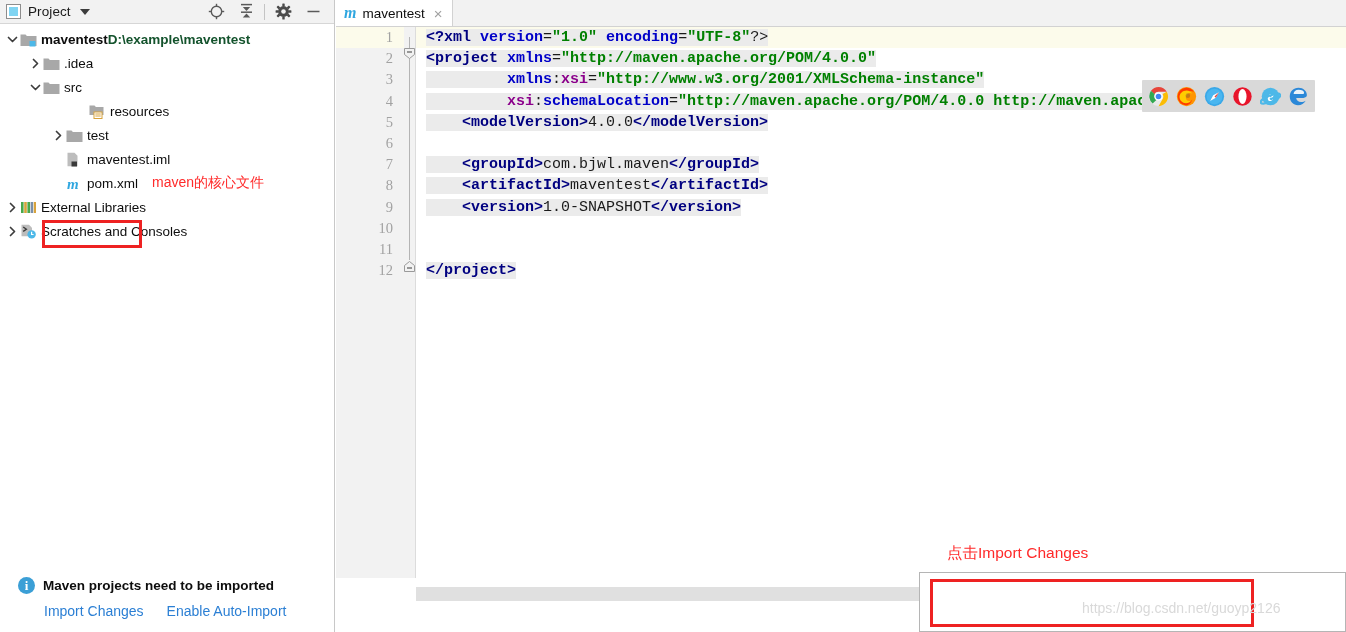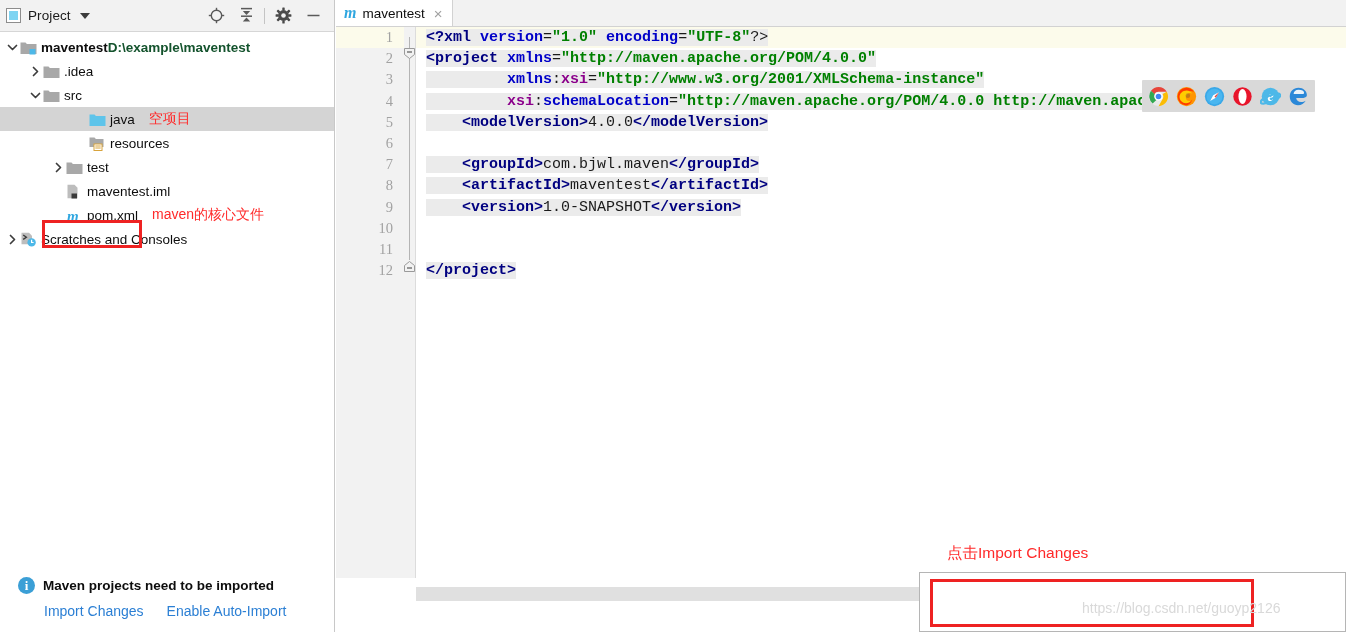--- a/index.html
+++ b/index.html
@@ -22,21 +22,21 @@
   #left-panel {
     position: absolute;
     left: 0; top: 0;
     width: 335px; height: 632px;
     background: #ffffff;
     border-right: 1px solid #c8c8c8;
   }
 
   #project-toolbar {
     position: relative;
-    height: 32px;
+    height: 24px;
     background: #f2f2f2;
     border-bottom: 1px solid #d6d6d6;
     display: flex;
     align-items: center;
     padding: 0 6px;
   }
   .pt-left { display: flex; align-items: center; gap: 7px; }
   .pt-title {
     font-size: 13.5px;
     color: #1a1a1a;
@@ -445,31 +445,20 @@
               <path d="M1.5 3.5 L5.5 7.5 L9.5 3.5" fill="none" stroke="#3c3c3c" stroke-width="1.7" stroke-linecap="round" stroke-linejoin="round"></path>
             </svg>
           </div>
           <div class="ticon">
             <svg width="17" height="15" viewBox="0 0 17 15">
               <path d="M0.5 2.5 h5 l1.4 1.6 h9.6 v10 h-16 z" fill="#a8a8a8"></path>
             </svg>
           </div>
           <span class="tlabel">src</span>
         </div>
-        <div class="trow selected">
-          <div style="width: 73px; flex: 0 0 73px;"></div>
-          <div class="tarrow"></div>
-          <div class="ticon">
-            <svg width="17" height="15" viewBox="0 0 17 15">
-              <path d="M0.5 2.5 h5 l1.4 1.6 h9.6 v10 h-16 z" fill="#5ec4ea"></path>
-            </svg>
-          </div>
-          <span class="tlabel">java</span>
-          <span class="tannot">空项目</span>
-        </div>
         <div class="trow">
           <div style="width: 73px; flex: 0 0 73px;"></div>
           <div class="tarrow"></div>
           <div class="ticon">
             <svg width="17" height="15" viewBox="0 0 17 15">
               <path d="M0.5 1.5 h5 l1.4 1.6 h7.6 v8 h-14 z" fill="#a8a8a8"></path>
               <rect x="5" y="8" width="8" height="6.5" fill="#ffffff" stroke="#d8a33c" stroke-width="1"></rect>
               <line x1="6.3" y1="10" x2="11.7" y2="10" stroke="#d8a33c" stroke-width="1"></line>
               <line x1="6.3" y1="12" x2="11.7" y2="12" stroke="#d8a33c" stroke-width="1"></line>
             </svg>
@@ -504,20 +493,38 @@
         <div class="trow">
           <div style="width: 50px; flex: 0 0 50px;"></div>
           <div class="tarrow"></div>
           <div class="ticon">
             <svg width="17" height="15" viewBox="0 0 17 15">
               <text x="1" y="13" font-family="Liberation Serif, serif" font-size="15" font-style="italic" font-weight="bold" fill="#30a7e0">m</text>
             </svg>
           </div>
           <span class="tlabel">pom.xml</span>
           <span class="tannot">maven的核心文件</span>
+        </div>
+        <div class="trow">
+          <div style="width: 4px; flex: 0 0 4px;"></div>
+          <div class="tarrow">
+            <svg width="11" height="11" viewBox="0 0 11 11">
+              <path d="M3.5 1.5 L7.5 5.5 L3.5 9.5" fill="none" stroke="#3c3c3c" stroke-width="1.7" stroke-linecap="round" stroke-linejoin="round"></path>
+            </svg>
+          </div>
+          <div class="ticon">
+            <svg width="17" height="15" viewBox="0 0 17 15">
+              <rect x="1" y="2" width="2.6" height="11" fill="#4aa84a"></rect>
+              <rect x="4.2" y="2" width="2.6" height="11" fill="#d8a33c"></rect>
+              <rect x="7.4" y="2" width="2.6" height="11" fill="#4aa84a"></rect>
+              <rect x="10.6" y="2" width="2.6" height="11" fill="#7a8fa8"></rect>
+              <rect x="13.8" y="2" width="2.2" height="11" fill="#d8a33c"></rect>
+            </svg>
+          </div>
+          <span class="tlabel">External Libraries</span>
         </div>
         <div class="trow">
           <div style="width: 4px; flex: 0 0 4px;"></div>
           <div class="tarrow">
             <svg width="11" height="11" viewBox="0 0 11 11">
               <path d="M3.5 1.5 L7.5 5.5 L3.5 9.5" fill="none" stroke="#3c3c3c" stroke-width="1.7" stroke-linecap="round" stroke-linejoin="round"></path>
             </svg>
           </div>
           <div class="ticon">
             <svg width="17" height="15" viewBox="0 0 17 15">

